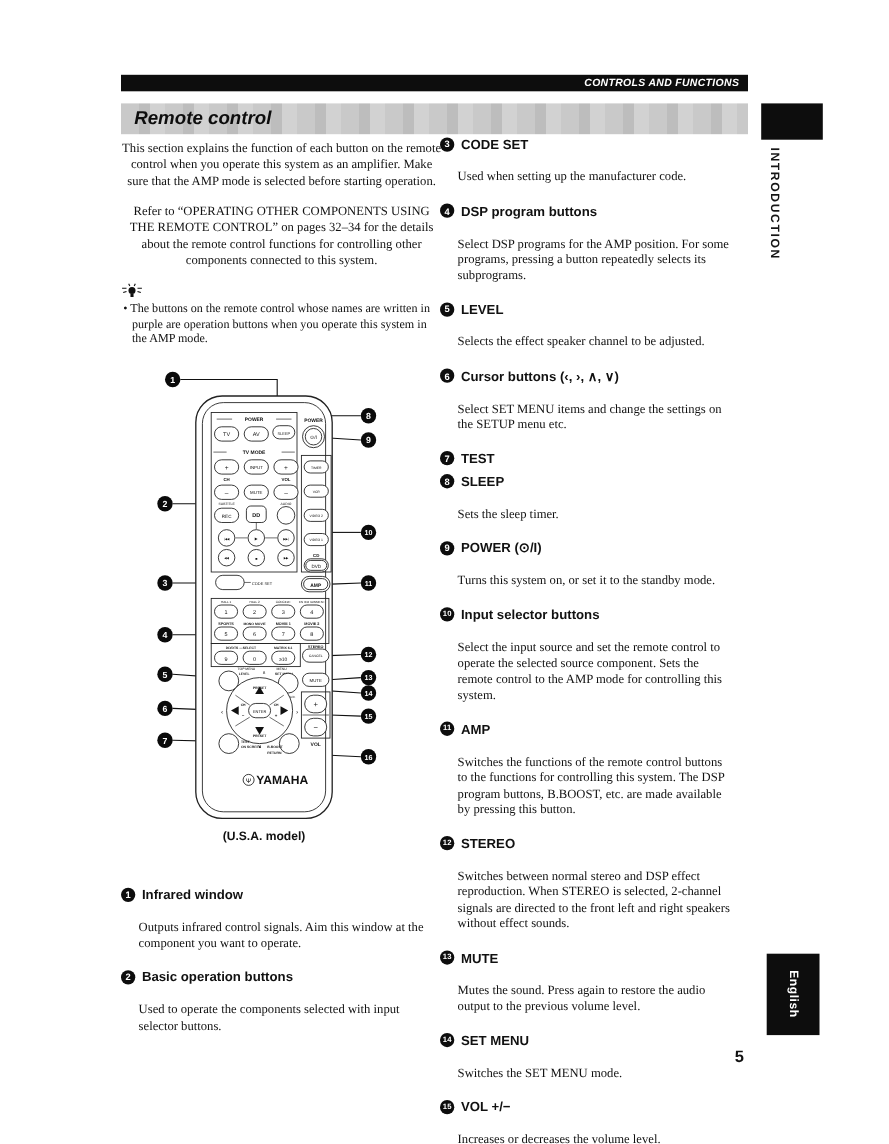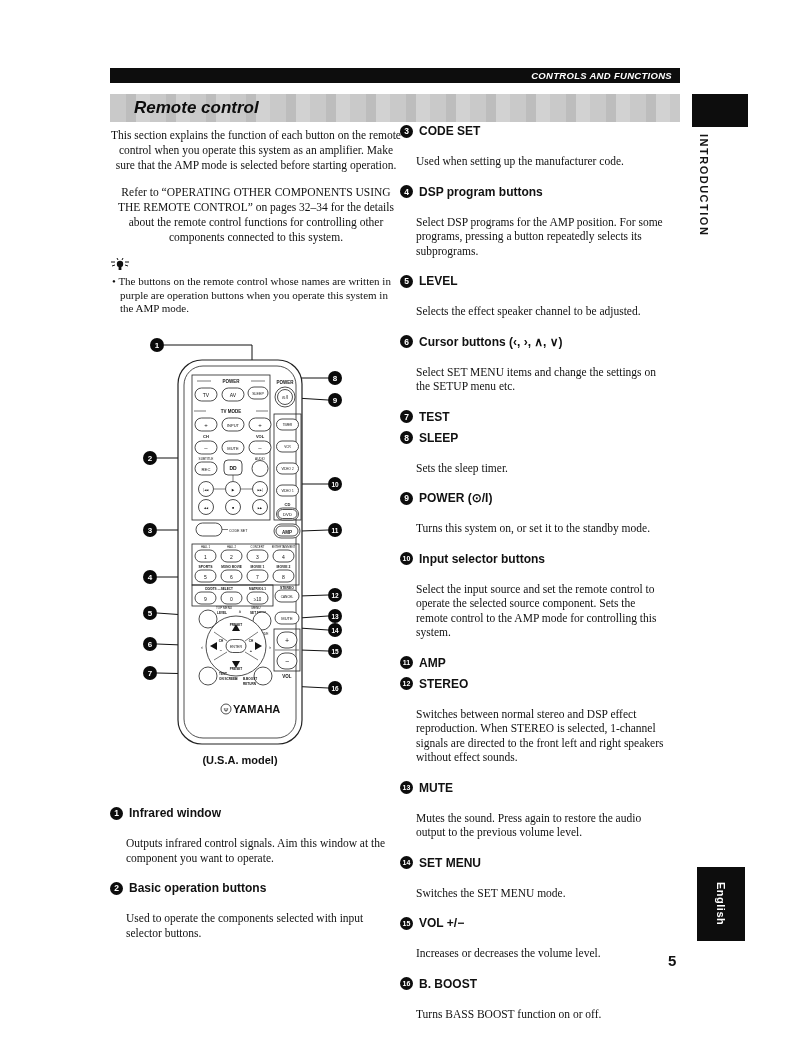--- a/index.html
+++ b/index.html
@@ -5,21 +5,21 @@
   html,body{margin:0;padding:0}
   body{width:808px;height:1040px;position:relative;background:#ffffff;
        font-family:"Liberation Serif", serif;color:#111;overflow:hidden}
 
   .topbar{position:absolute;left:110px;top:68px;width:570px;height:15px;background:#0d0d0d;
           display:flex;align-items:center;justify-content:flex-end;padding-right:8px;box-sizing:border-box}
   .topbar span{color:#fff;font:italic bold 9.5px "Liberation Sans",sans-serif;letter-spacing:.3px}
 
   .titlebar{position:absolute;left:110px;top:94px;width:570px;height:28px;
             background:repeating-linear-gradient(90deg,#c9c9c9 0 16px,#bdbdbd 16px 26px,#d2d2d2 26px 40px);
-            display:flex;align-items:center;padding-left:24px;box-sizing:border-box}
+            display:flex;align-items:center;padding-left:12px;box-sizing:border-box}
   .titlebar span{font:italic bold 17px "Liberation Sans",sans-serif;color:#0d0d0d}
 
   .intro-tab{position:absolute;left:692px;top:94px;width:56px;height:33px;background:#0d0d0d}
   .side-label{position:absolute;left:698px;top:134px;writing-mode:vertical-rl;
               font:bold 11px "Liberation Sans",sans-serif;letter-spacing:1.5px;color:#151515}
   .lang-tab{position:absolute;left:697px;top:867px;width:48px;height:74px;background:#0d0d0d;
             display:flex;align-items:center;justify-content:center}
   .lang-tab span{writing-mode:vertical-rl;color:#fff;font:bold 11px "Liberation Sans",sans-serif;letter-spacing:.5px}
   .page-num{position:absolute;left:668px;top:952px;font:bold 15px "Liberation Sans",sans-serif}
 
@@ -146,27 +146,28 @@
         <span class="cnum two">10</span>
         <span class="item-title">Input selector buttons</span>
       </div>
     <p class="item-body">Select the input source and set the remote control to operate the selected source component. Sets the remote control to the AMP mode for controlling this system.</p>
   </div>
   <div class="item">
     <div class="item-head">
         <span class="cnum two">11</span>
         <span class="item-title">AMP</span>
       </div>
+    <p class="item-body">Switches the functions of the remote control buttons to the functions for controlling this system. The DSP program buttons, B.BOOST, etc. are made available by pressing this button.</p>
   </div>
   <div class="item">
     <div class="item-head">
         <span class="cnum two">12</span>
         <span class="item-title">STEREO</span>
       </div>
-    <p class="item-body">Switches between normal stereo and DSP effect reproduction. When STEREO is selected, 1-channel signals are directed to the front left and right speakers without effect sounds.</p>
+    <p class="item-body">Switches between normal stereo and DSP effect reproduction. When STEREO is selected, 2-channel signals are directed to the front left and right speakers without effect sounds.</p>
   </div>
   <div class="item">
     <div class="item-head">
         <span class="cnum two">13</span>
         <span class="item-title">MUTE</span>
       </div>
     <p class="item-body">Mutes the sound. Press again to restore the audio output to the previous volume level.</p>
   </div>
   <div class="item">
     <div class="item-head">

